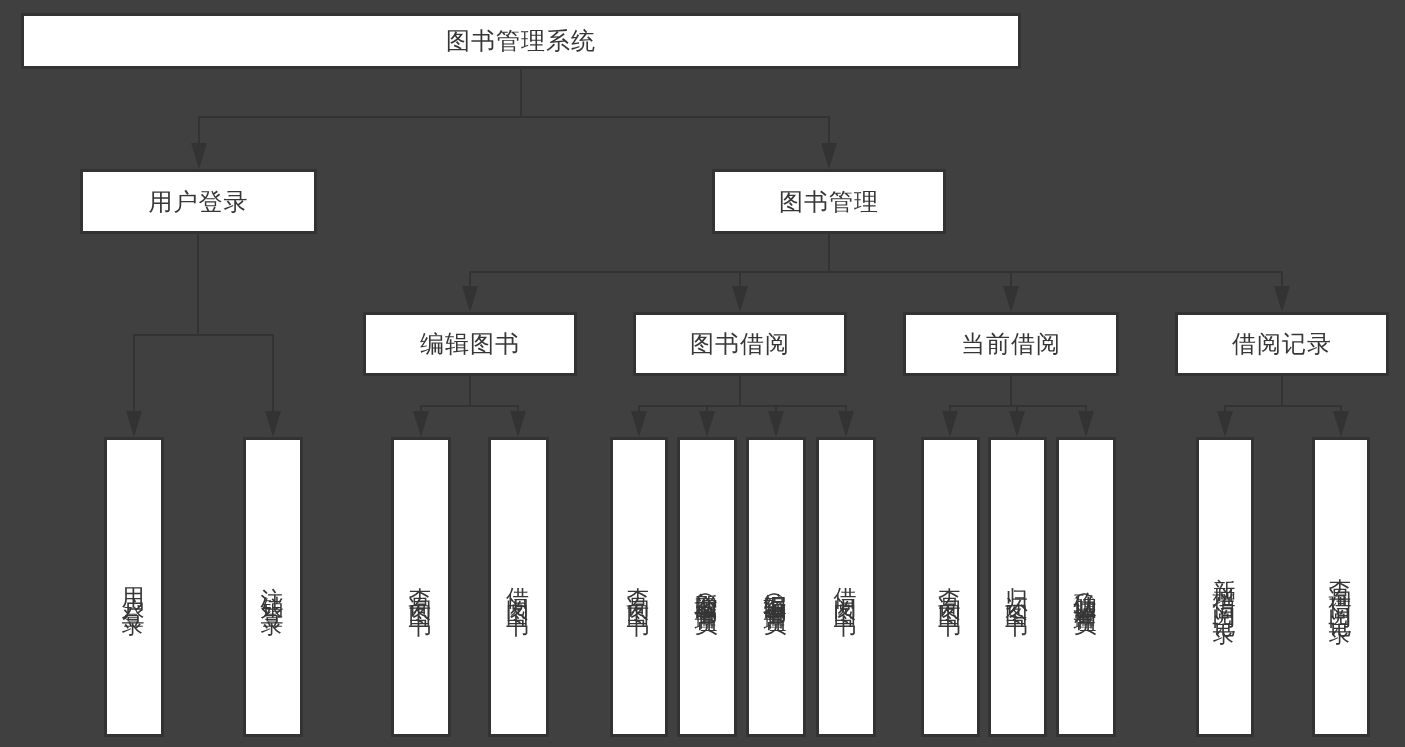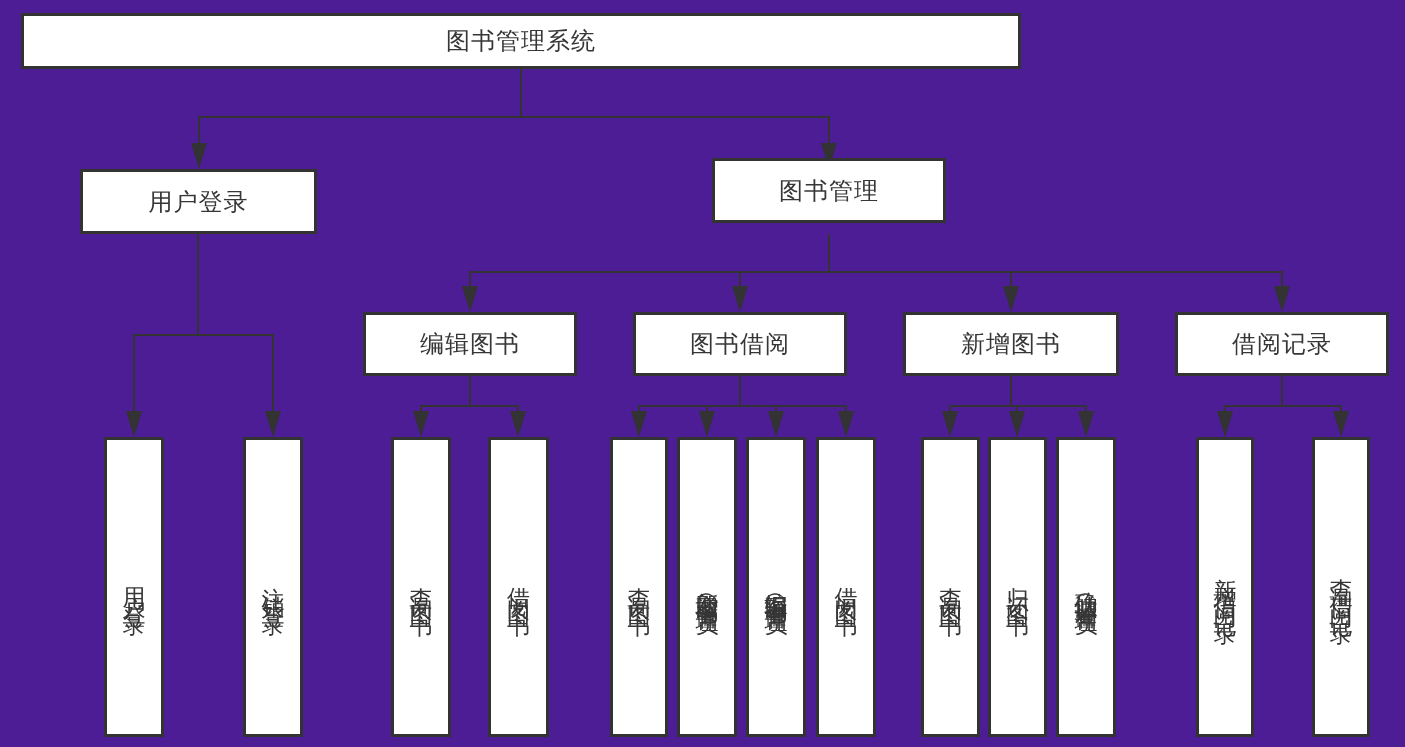--- a/index.html
+++ b/index.html
@@ -4,23 +4,22 @@
 <style>
   html, body { margin: 0; padding: 0; }
   body {
     font-family: "Liberation Sans", "DejaVu Sans", sans-serif;
     background: #ffffff;
   }
   .canvas {
     position: relative;
     width: 1405px;
     height: 747px;
-    background: #4c1d95;
+    background: #404040;
     overflow: hidden;
-    font-family: Liberation Serif, serif;
   }
   .node {
     position: absolute;
     background: #ffffff;
     border: 3px solid #333333;
     box-sizing: border-box;
     display: flex;
     align-items: center;
     justify-content: center;
     color: #363636;
@@ -68,32 +67,32 @@
 
 <div class="canvas">
 
   <div class="node" style="left:21px; top:13px; width:1000px; height:56px;">
     <span>图书管理系统</span>
   </div>
 
   <div class="node" style="left:80px; top:169px; width:237px; height:65px;">
     <span>用户登录</span>
   </div>
-  <div class="node" style="left:712px; top:158px; width:234px; height:65px;">
+  <div class="node" style="left:712px; top:169px; width:234px; height:65px;">
     <span>图书管理</span>
   </div>
 
   <div class="node" style="left:363px; top:312px; width:214px; height:64px;">
     <span>编辑图书</span>
   </div>
   <div class="node" style="left:633px; top:312px; width:214px; height:64px;">
     <span>图书借阅</span>
   </div>
   <div class="node" style="left:903px; top:312px; width:216px; height:64px;">
-    <span>新增图书</span>
+    <span>当前借阅</span>
   </div>
   <div class="node" style="left:1175px; top:312px; width:214px; height:64px;">
     <span>借阅记录</span>
   </div>
 
   <div class="node leaf" style="left:104px; top:437px; width:60px; height:300px;">
     <span>用户登录</span>
   </div>
   <div class="node leaf" style="left:243px; top:437px; width:60px; height:300px;">
     <span>注销登录</span>

